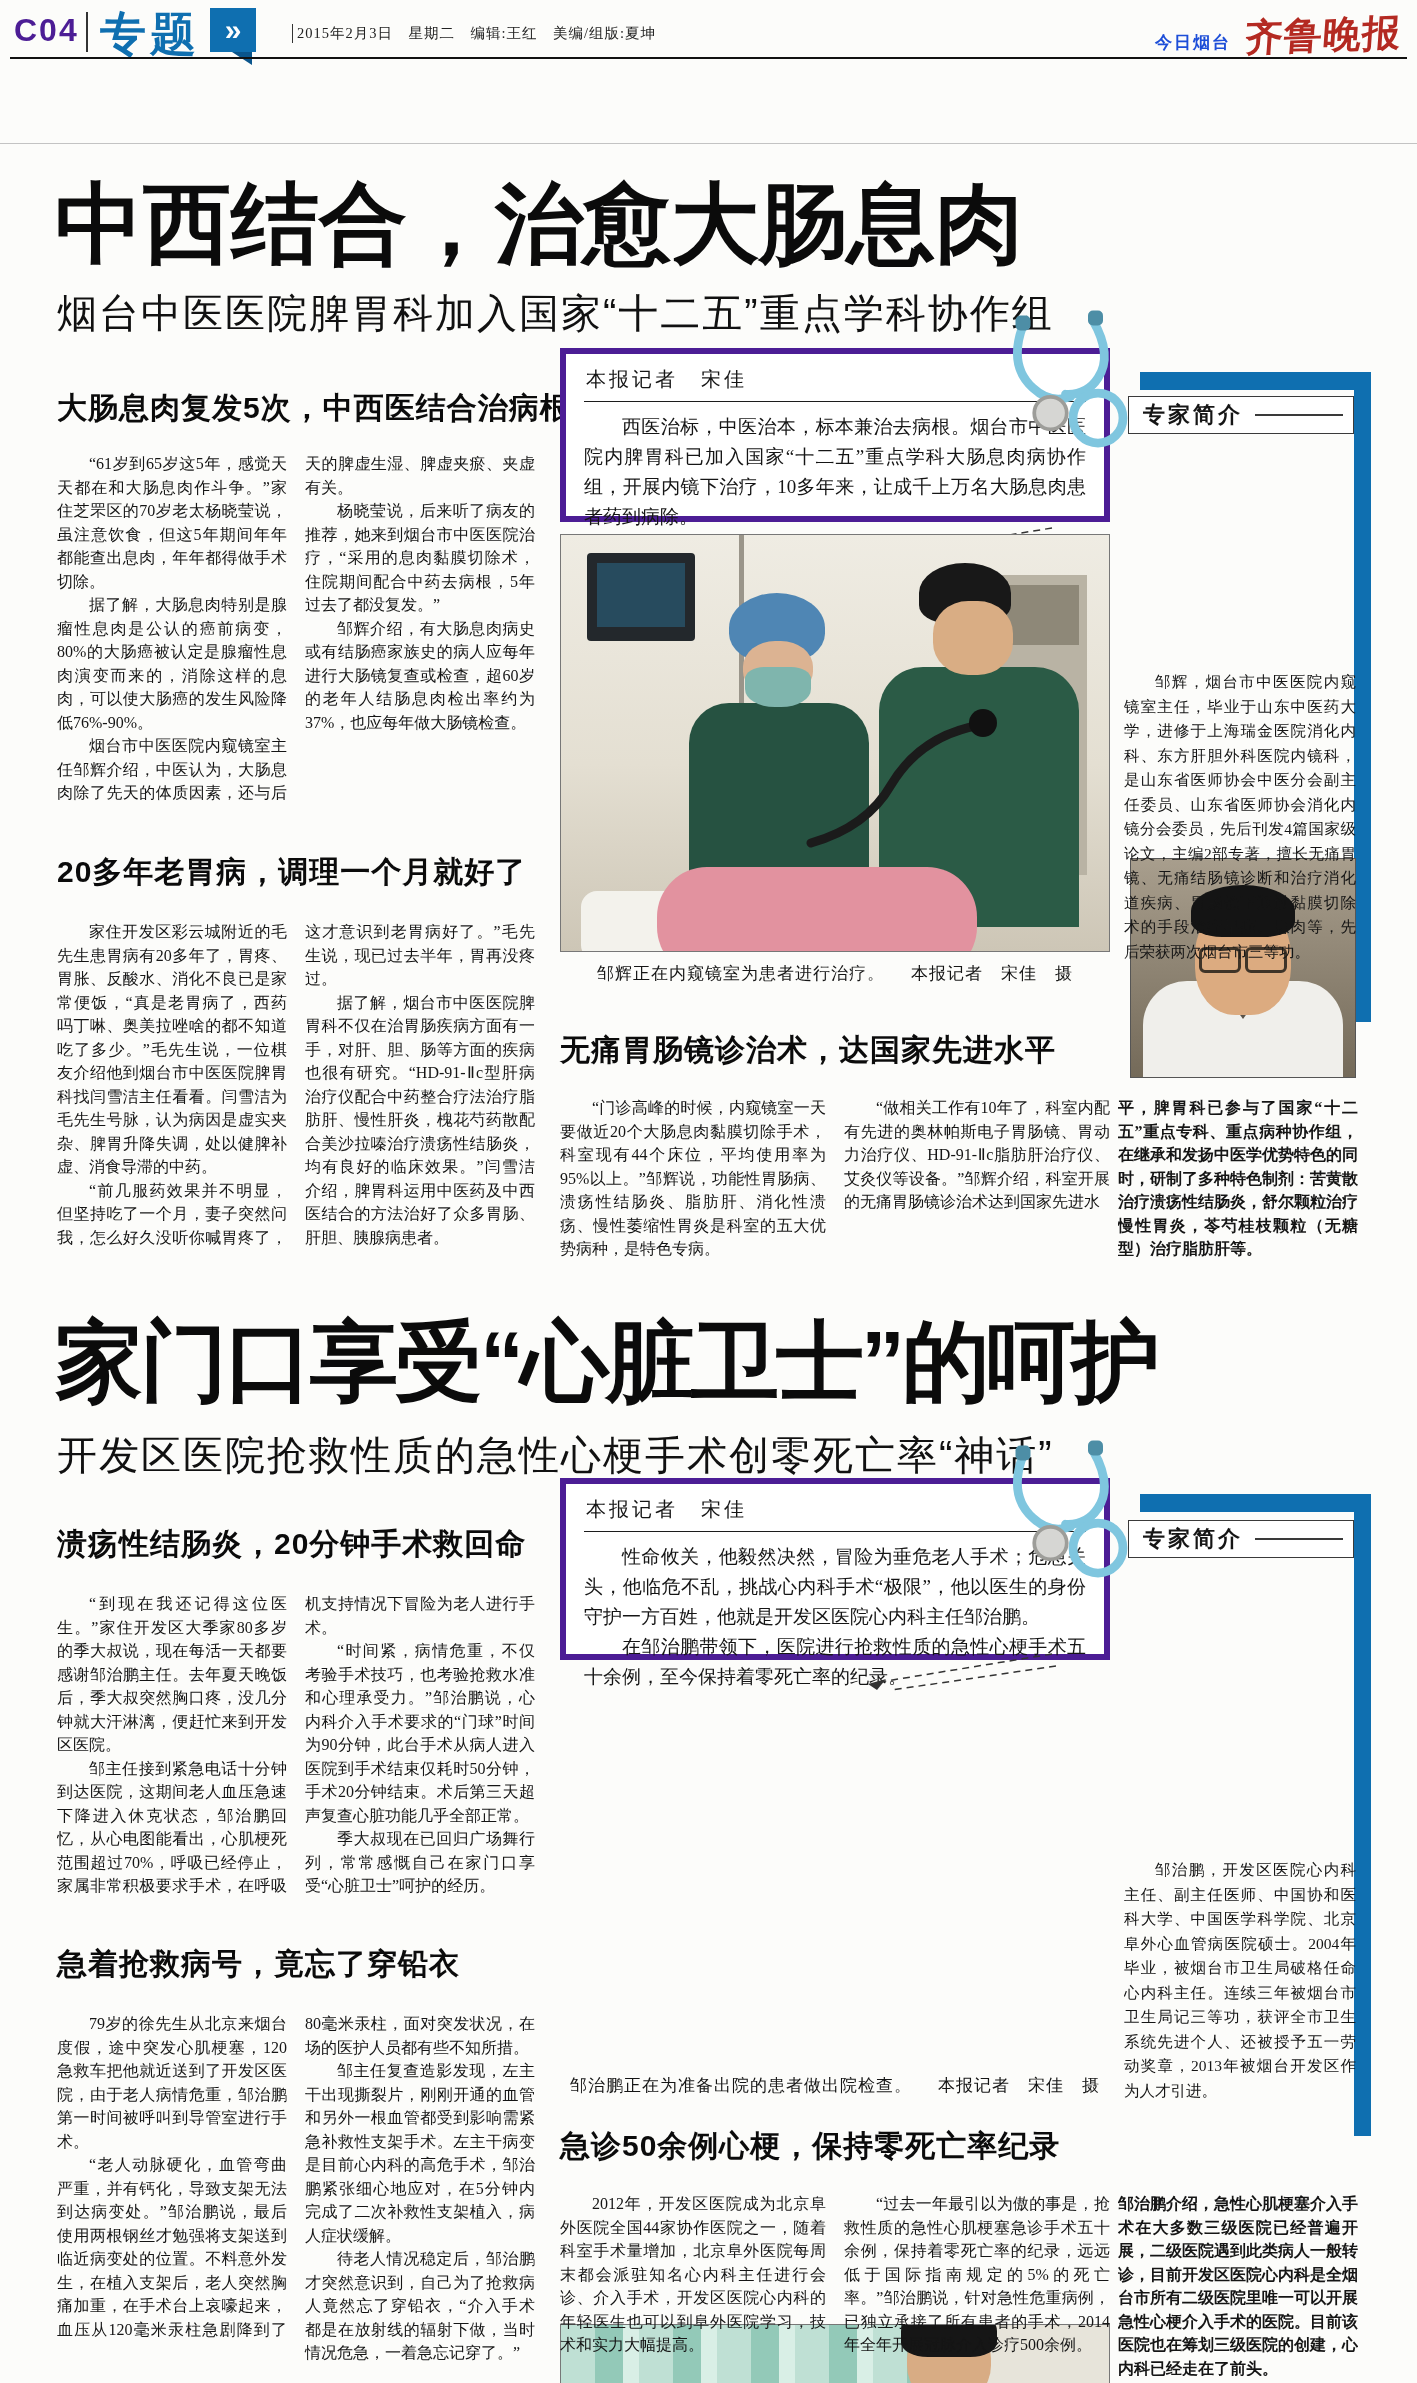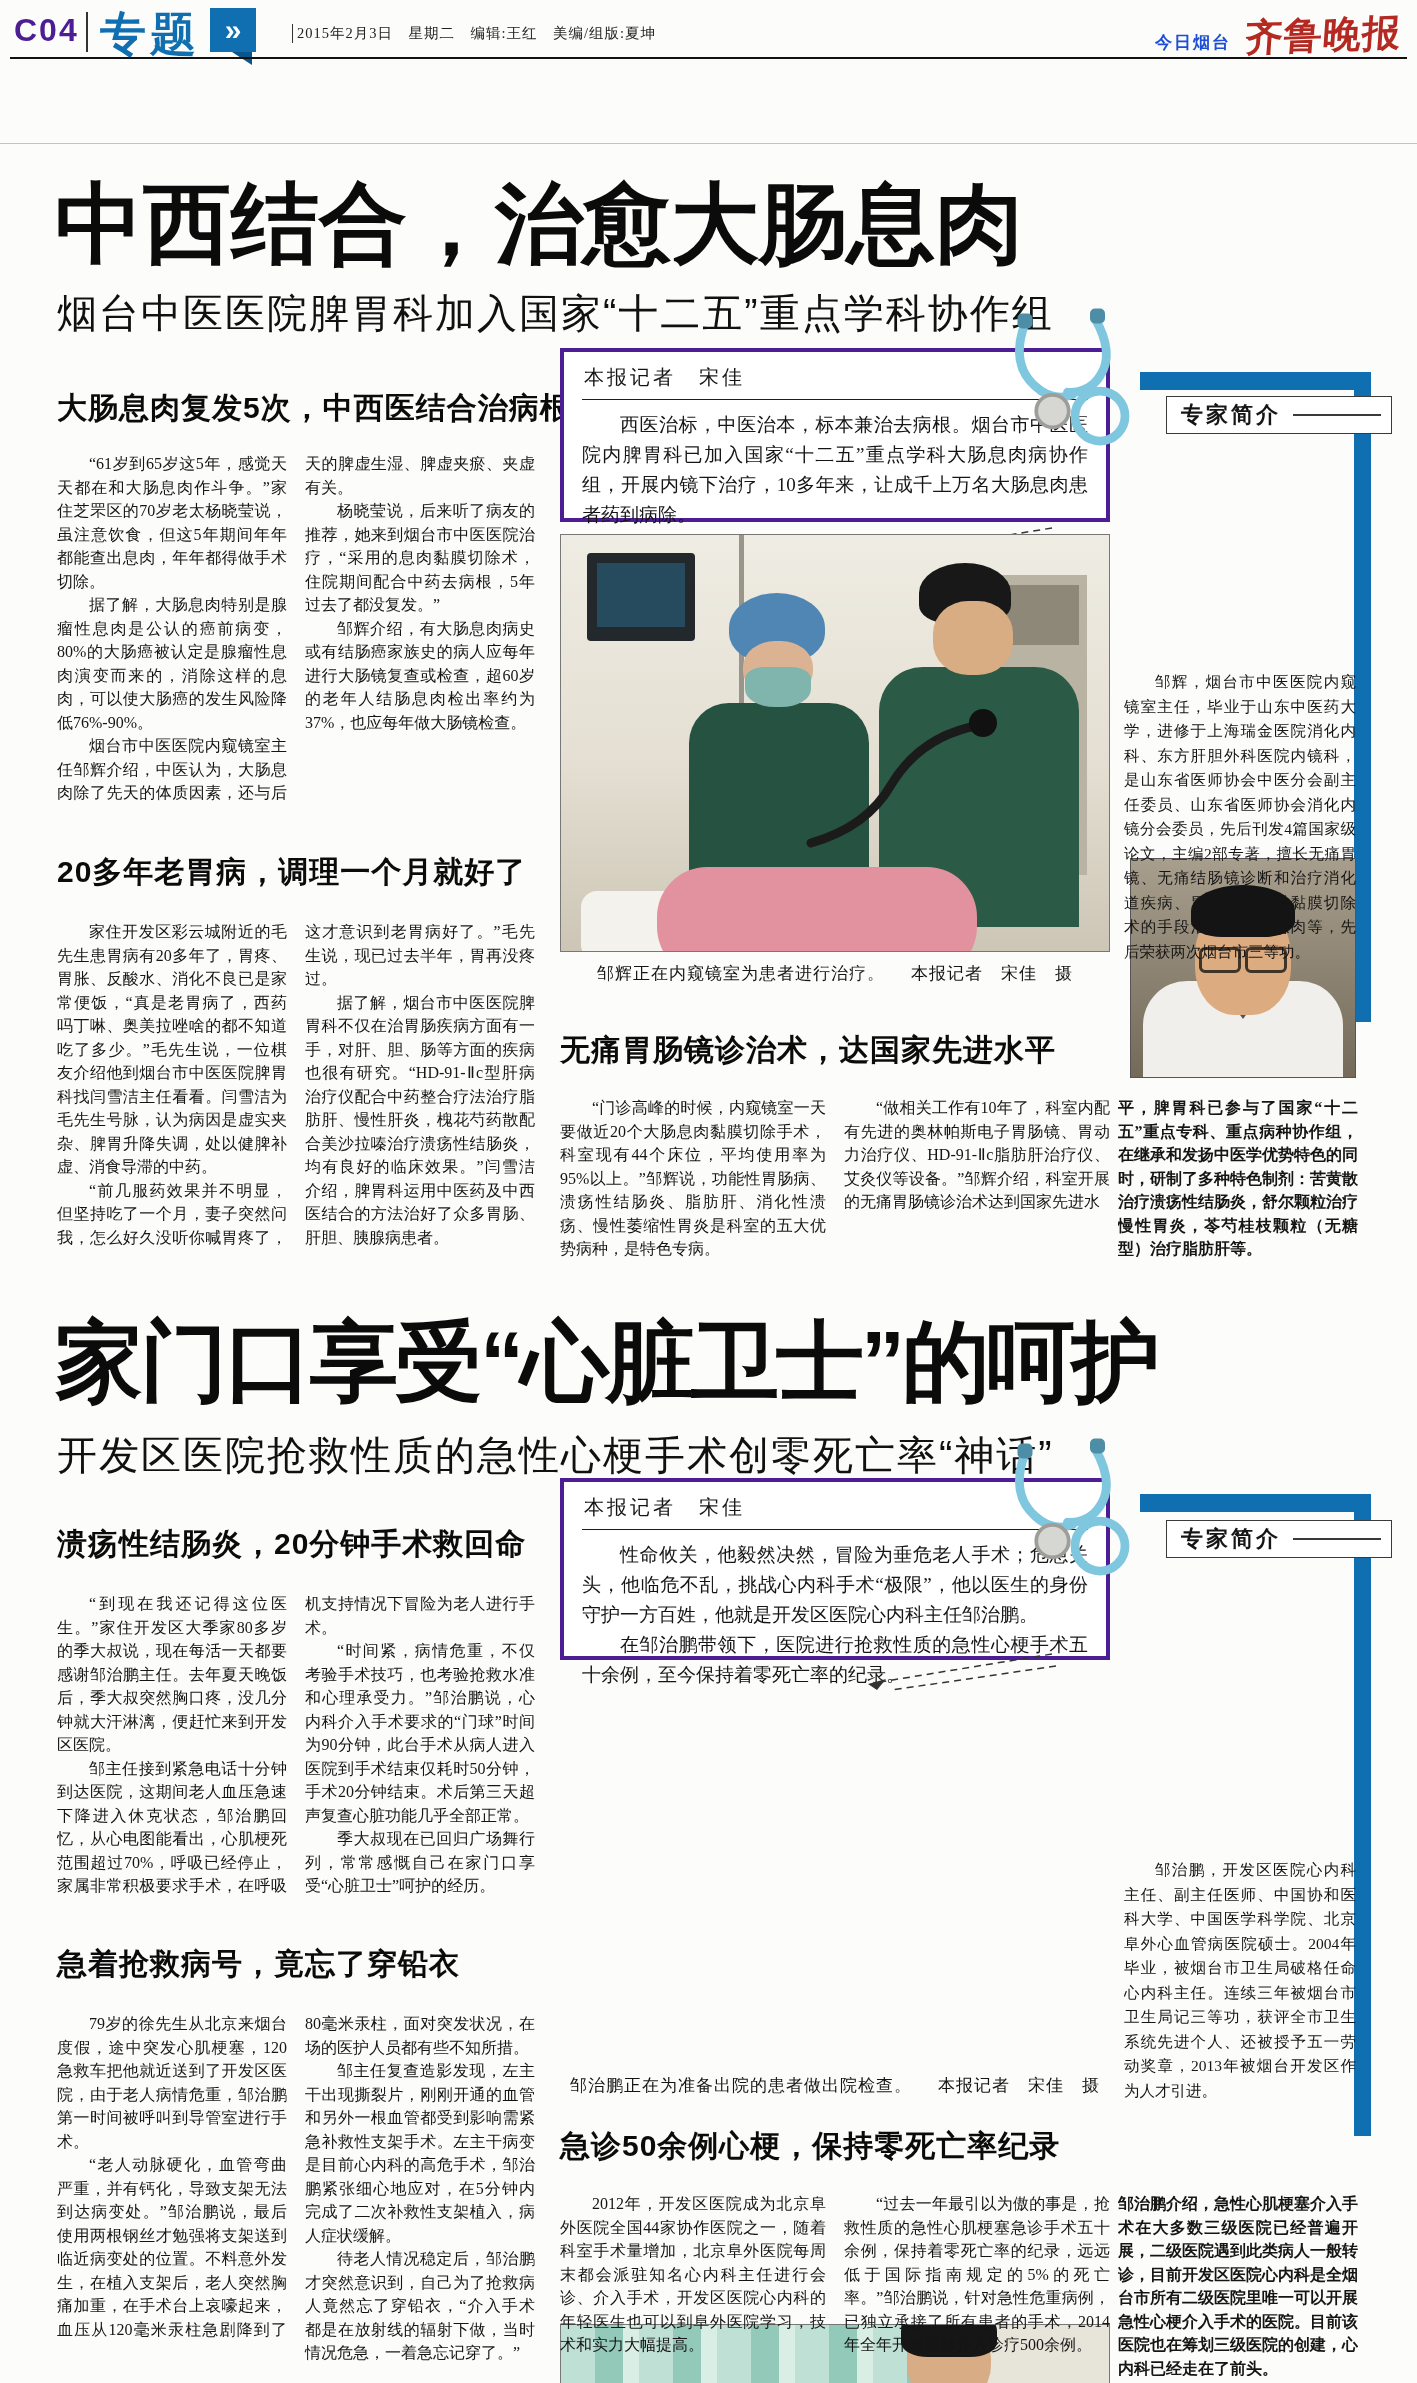--- a/index.html
+++ b/index.html
@@ -38,21 +38,21 @@
 
   
   .body-cols { column-count:2; column-gap:18px; column-fill:auto; overflow:hidden;
                font-size:16px; line-height:23.5px; text-align:justify; }
   .body-cols p, .cont-col p, .bio p, .rep-intro p { text-indent:2em; }
   .cont-col { overflow:hidden; font-size:16px; line-height:23.5px; text-align:justify;font-weight:bold; }
   .cont-col p:first-child { text-indent:0; }
   .bio { overflow:hidden; font-size:15.5px; line-height:24.5px; text-align:justify; }
 
   
-  .rep-box { border:4px solid #4c1d95; background:#fff; padding:8px 18px 10px; }
+  .rep-box { border:6px solid #4c1d95; background:#fff; padding:8px 18px 10px; }
   .rep-byline { font-size:20px; letter-spacing:3px; padding:4px 0 8px 2px; }
   .rep-box hr { border:none; border-top:1.5px solid #1c1c1c; margin:0 0 10px; }
   .rep-intro { font-size:19px; line-height:30px; text-align:justify; }
   .steth { position:absolute; right:-34px; top:-46px; width:150px; height:150px; }
 
   .dash-arrow { width:220px; height:46px; }
 
   
   .photo { border:1px solid #777; overflow:hidden; }
   .caption { font-size:17px; text-align:center; letter-spacing:1px; }
@@ -79,21 +79,21 @@
   
   .ph2 { background:repeating-linear-gradient(90deg,#bfe0d4 0 34px,#93c9b8 34px 62px,#d9efe6 62px 78px); position:relative; }
   .ph2 .wall { position:absolute; right:0; top:0; width:150px; height:100%; background:#e7e4da; }
   .ph2 .doc2-head { position:absolute; right:118px; bottom:296px; width:84px; height:86px; background:#d8ac84; border-radius:46%; }
   .ph2 .doc2-hair { position:absolute; right:112px; bottom:344px; width:96px; height:52px; background:#161616; border-radius:50% 50% 28% 28%; }
 
   
   .bluebar { background:#0f6fb0; }
   .exp-label { border:1.5px solid #3a3a3a; background:#fff; display:flex; align-items:center;
                gap:12px; padding:3px 10px 3px 14px; font-family:"Liberation Sans",sans-serif;
-               font-weight:700; font-size:22px; letter-spacing:3px;margin-left:38px; }
+               font-weight:700; font-size:22px; letter-spacing:3px; }
   .exp-label .line { flex:1; height:2px; background:#3a3a3a; }
   .portrait { border:1px solid #555; position:relative; overflow:hidden; }
   .po-bg1 { position:absolute; inset:0; background:linear-gradient(180deg,#a89e8d,#746a59); }
   .po-body { position:absolute; left:50%; transform:translateX(-50%); bottom:-14px; width:200px; height:110px;
              background:#f0efeb; border-radius:44px 44px 0 0; }
   .po-collar { position:absolute; left:50%; transform:translateX(-50%); bottom:58px; width:58px; height:40px; background:#5a5248;
                clip-path:polygon(50% 100%,0 0,100% 0); }
   .po-face { position:absolute; left:50%; transform:translateX(-50%); top:44px; width:96px; height:112px;
              background:#dcab80; border-radius:46% 46% 42% 42%; }
   .po-hair { position:absolute; left:50%; transform:translateX(-50%); top:26px; width:104px; height:52px;

